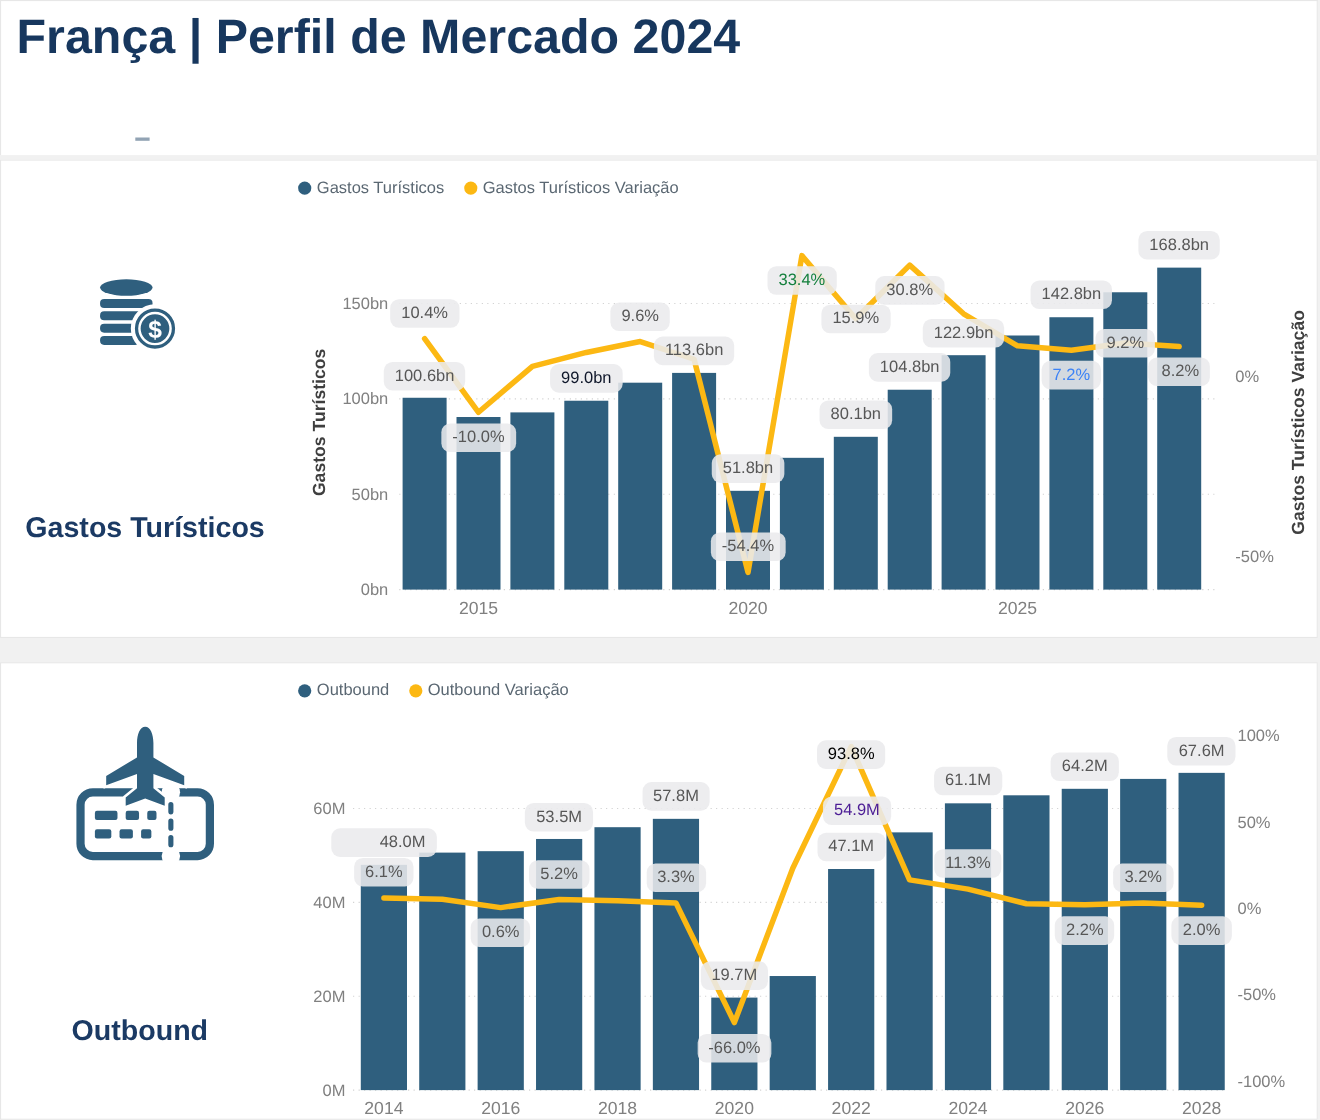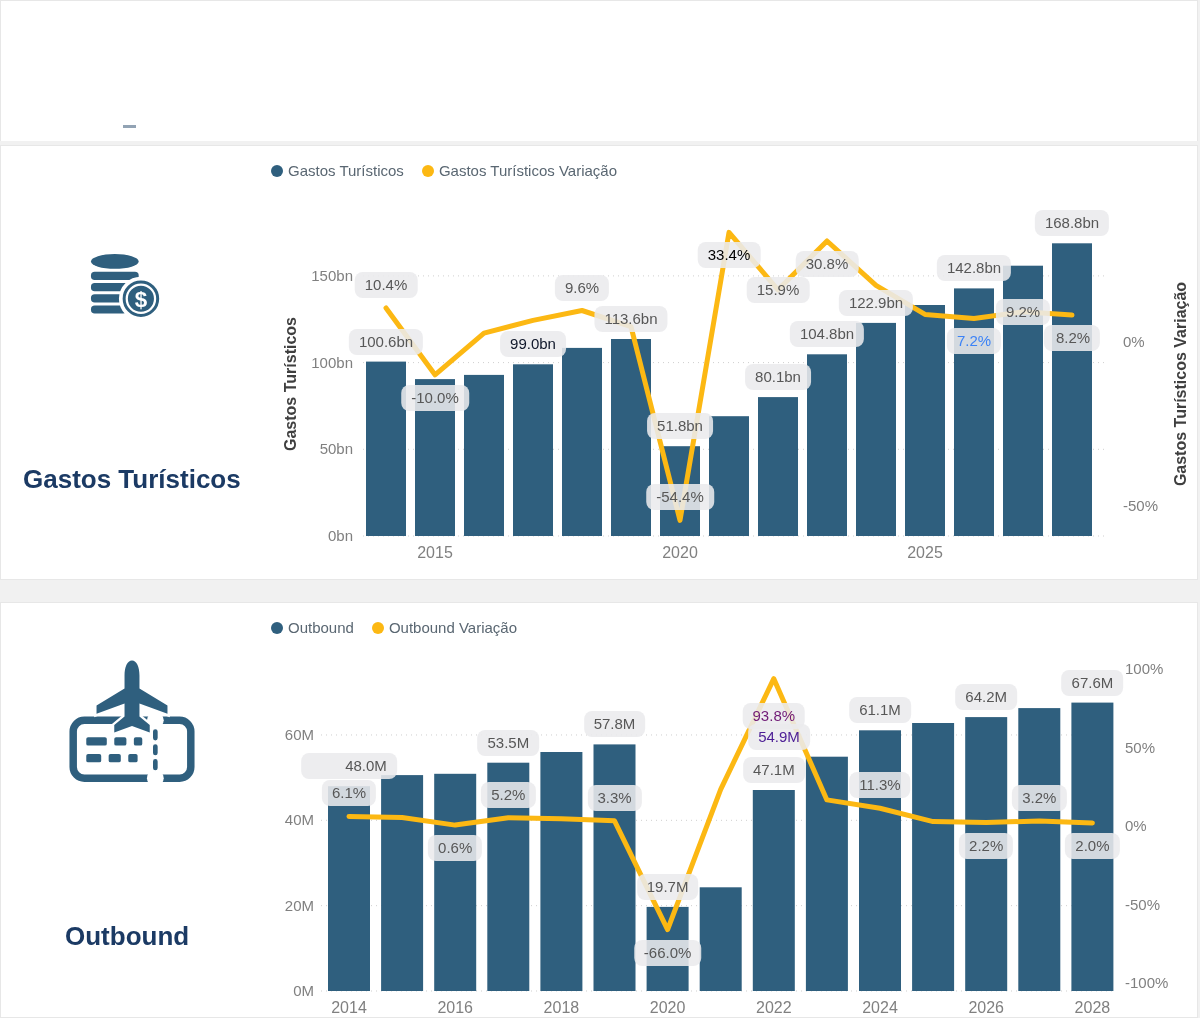--- a/index.html
+++ b/index.html
@@ -27,20 +27,21 @@
   svg .grid{stroke:#cfcfcf;stroke-width:1;stroke-dasharray:1 4;}
   svg text.tick{fill:#808080;font-size:15px;font-family:"Liberation Sans","DejaVu Sans",sans-serif;}
   svg text.xtick{font-size:16px;}
   .pill{position:absolute;transform:translate(-50%,-50%);font-size:15px;line-height:1.2;
         padding:4px 10px;border-radius:8px;white-space:nowrap;}
 </style>
 </head>
 <body style="color: rgb(48, 48, 48);">
 
 <div class="card" id="card-header">
+  <h1 style="color: rgb(23, 55, 94);">França | Perfil de Mercado 2024</h1>
   <div class="title-dash"></div>
 </div>
 
 <div class="card" id="card-gastos">
   <div class="side-icon" id="icon-money">
     <svg viewBox="0 0 110 100" width="82" height="80">
       <ellipse cx="40" cy="13" rx="32" ry="10" class="ic" fill="#2F5F7E"></ellipse>
       <rect x="8" y="27" width="64" height="11" rx="5" class="ic" fill="#2F5F7E"></rect>
       <rect x="8" y="42" width="64" height="11" rx="5" class="ic" fill="#2F5F7E"></rect>
       <rect x="8" y="57" width="52" height="11" rx="5" class="ic" fill="#2F5F7E"></rect>
@@ -103,21 +104,21 @@
     <div class="pill" style="left: 679px; top: 280.179px; background: rgba(234, 235, 237, 0.88); color: rgb(87, 87, 87);">51.8bn</div>
     <div class="pill" style="left: 777px; top: 231.107px; background: rgba(234, 235, 237, 0.88); color: rgb(87, 87, 87);">80.1bn</div>
     <div class="pill" style="left: 826px; top: 188.277px; background: rgba(234, 235, 237, 0.88); color: rgb(87, 87, 87);">104.8bn</div>
     <div class="pill" style="left: 875px; top: 156.891px; background: rgba(234, 235, 237, 0.88); color: rgb(87, 87, 87);">122.9bn</div>
     <div class="pill" style="left: 973px; top: 122.385px; background: rgba(234, 235, 237, 0.88); color: rgb(87, 87, 87);">142.8bn</div>
     <div class="pill" style="left: 1071px; top: 77.3008px; background: rgba(234, 235, 237, 0.88); color: rgb(87, 87, 87);">168.8bn</div>
     <div class="pill" style="left: 385px; top: 138.888px; background: rgba(234, 235, 237, 0.88); color: rgb(87, 87, 87);">10.4%</div>
     <div class="pill" style="left: 434px; top: 251.8px; background: rgba(234, 235, 237, 0.88); color: rgb(87, 87, 87);">-10.0%</div>
     <div class="pill" style="left: 581px; top: 141.512px; background: rgba(234, 235, 237, 0.88); color: rgb(87, 87, 87);">9.6%</div>
     <div class="pill" style="left: 679px; top: 351.432px; background: rgba(234, 235, 237, 0.88); color: rgb(87, 87, 87);">-54.4%</div>
-    <div class="pill" style="left: 728px; top: 109.448px; background: rgba(234, 235, 237, 0.88); color: #000000;">33.4%</div>
+    <div class="pill" style="left: 728px; top: 109.448px; background: rgba(234, 235, 237, 0.88); color: #15803d;">33.4%</div>
     <div class="pill" style="left: 777px; top: 143.848px; background: rgba(234, 235, 237, 0.88); color: rgb(87, 87, 87);">15.9%</div>
     <div class="pill" style="left: 826px; top: 117.976px; background: rgba(234, 235, 237, 0.88); color: rgb(87, 87, 87);">30.8%</div>
     <div class="pill" style="left: 973px; top: 195.384px; background: rgba(234, 235, 237, 0.88); color: #3b82f6;">7.2%</div>
     <div class="pill" style="left: 1022px; top: 165.824px; background: rgba(234, 235, 237, 0.88); color: rgb(87, 87, 87);">9.2%</div>
     <div class="pill" style="left: 1071px; top: 192.104px; background: rgba(234, 235, 237, 0.88); color: rgb(87, 87, 87); padding-left: 12px;">8.2%</div>
   </div>
 
 <div class="card" id="card-outbound">
   <div class="side-icon" id="icon-outbound">
     <svg viewBox="0 0 150 150" width="142" height="140">
@@ -193,18 +194,18 @@
     <div class="pill" style="left: 772.8px; top: 167.024px; background: rgba(234, 235, 237, 0.88); color: rgb(87, 87, 87);">47.1M</div>
     <div class="pill" style="left: 778px; top: 133.742px; background: rgba(234, 235, 237, 0.88); color: #4c1d95;">54.9M</div>
     <div class="pill" style="left: 879px; top: 107.286px; background: rgba(234, 235, 237, 0.88); color: rgb(87, 87, 87);">61.1M</div>
     <div class="pill" style="left: 985.2px; top: 94.0586px; background: rgba(234, 235, 237, 0.88); color: rgb(87, 87, 87);">64.2M</div>
     <div class="pill" style="left: 1091.4px; top: 79.5508px; background: rgba(234, 235, 237, 0.88); color: rgb(87, 87, 87);">67.6M</div>
     <div class="pill" style="left: 348px; top: 190.423px; background: rgba(234, 235, 237, 0.88); color: rgb(87, 87, 87);">6.1%</div>
     <div class="pill" style="left: 454.2px; top: 245.058px; background: rgba(234, 235, 237, 0.88); color: rgb(87, 87, 87);">0.6%</div>
     <div class="pill" style="left: 507.3px; top: 191.836px; background: rgba(234, 235, 237, 0.88); color: rgb(87, 87, 87);">5.2%</div>
     <div class="pill" style="left: 613.5px; top: 194.819px; background: rgba(234, 235, 237, 0.88); color: rgb(87, 87, 87);">3.3%</div>
     <div class="pill" style="left: 666.6px; top: 349.62px; background: rgba(234, 235, 237, 0.88); color: rgb(87, 87, 87);">-66.0%</div>
-    <div class="pill" style="left: 772.8px; top: 113px; background: rgba(234, 235, 237, 0.88); color: #701a75; text-align: right;">93.8%</div>
+    <div class="pill" style="left: 772.8px; top: 83px; background: rgba(234, 235, 237, 0.88); color: #000000; text-align: right;">93.8%</div>
     <div class="pill" style="left: 879px; top: 182.259px; background: rgba(234, 235, 237, 0.88); color: rgb(87, 87, 87);">11.3%</div>
     <div class="pill" style="left: 985.2px; top: 242.546px; background: rgba(234, 235, 237, 0.88); color: rgb(87, 87, 87);">2.2%</div>
     <div class="pill" style="left: 1038.3px; top: 194.976px; background: rgba(234, 235, 237, 0.88); color: rgb(87, 87, 87);">3.2%</div>
     <div class="pill" style="left: 1091.4px; top: 242.86px; background: rgba(234, 235, 237, 0.88); color: rgb(87, 87, 87);">2.0%</div>
   </div>
 
 </body></html>

